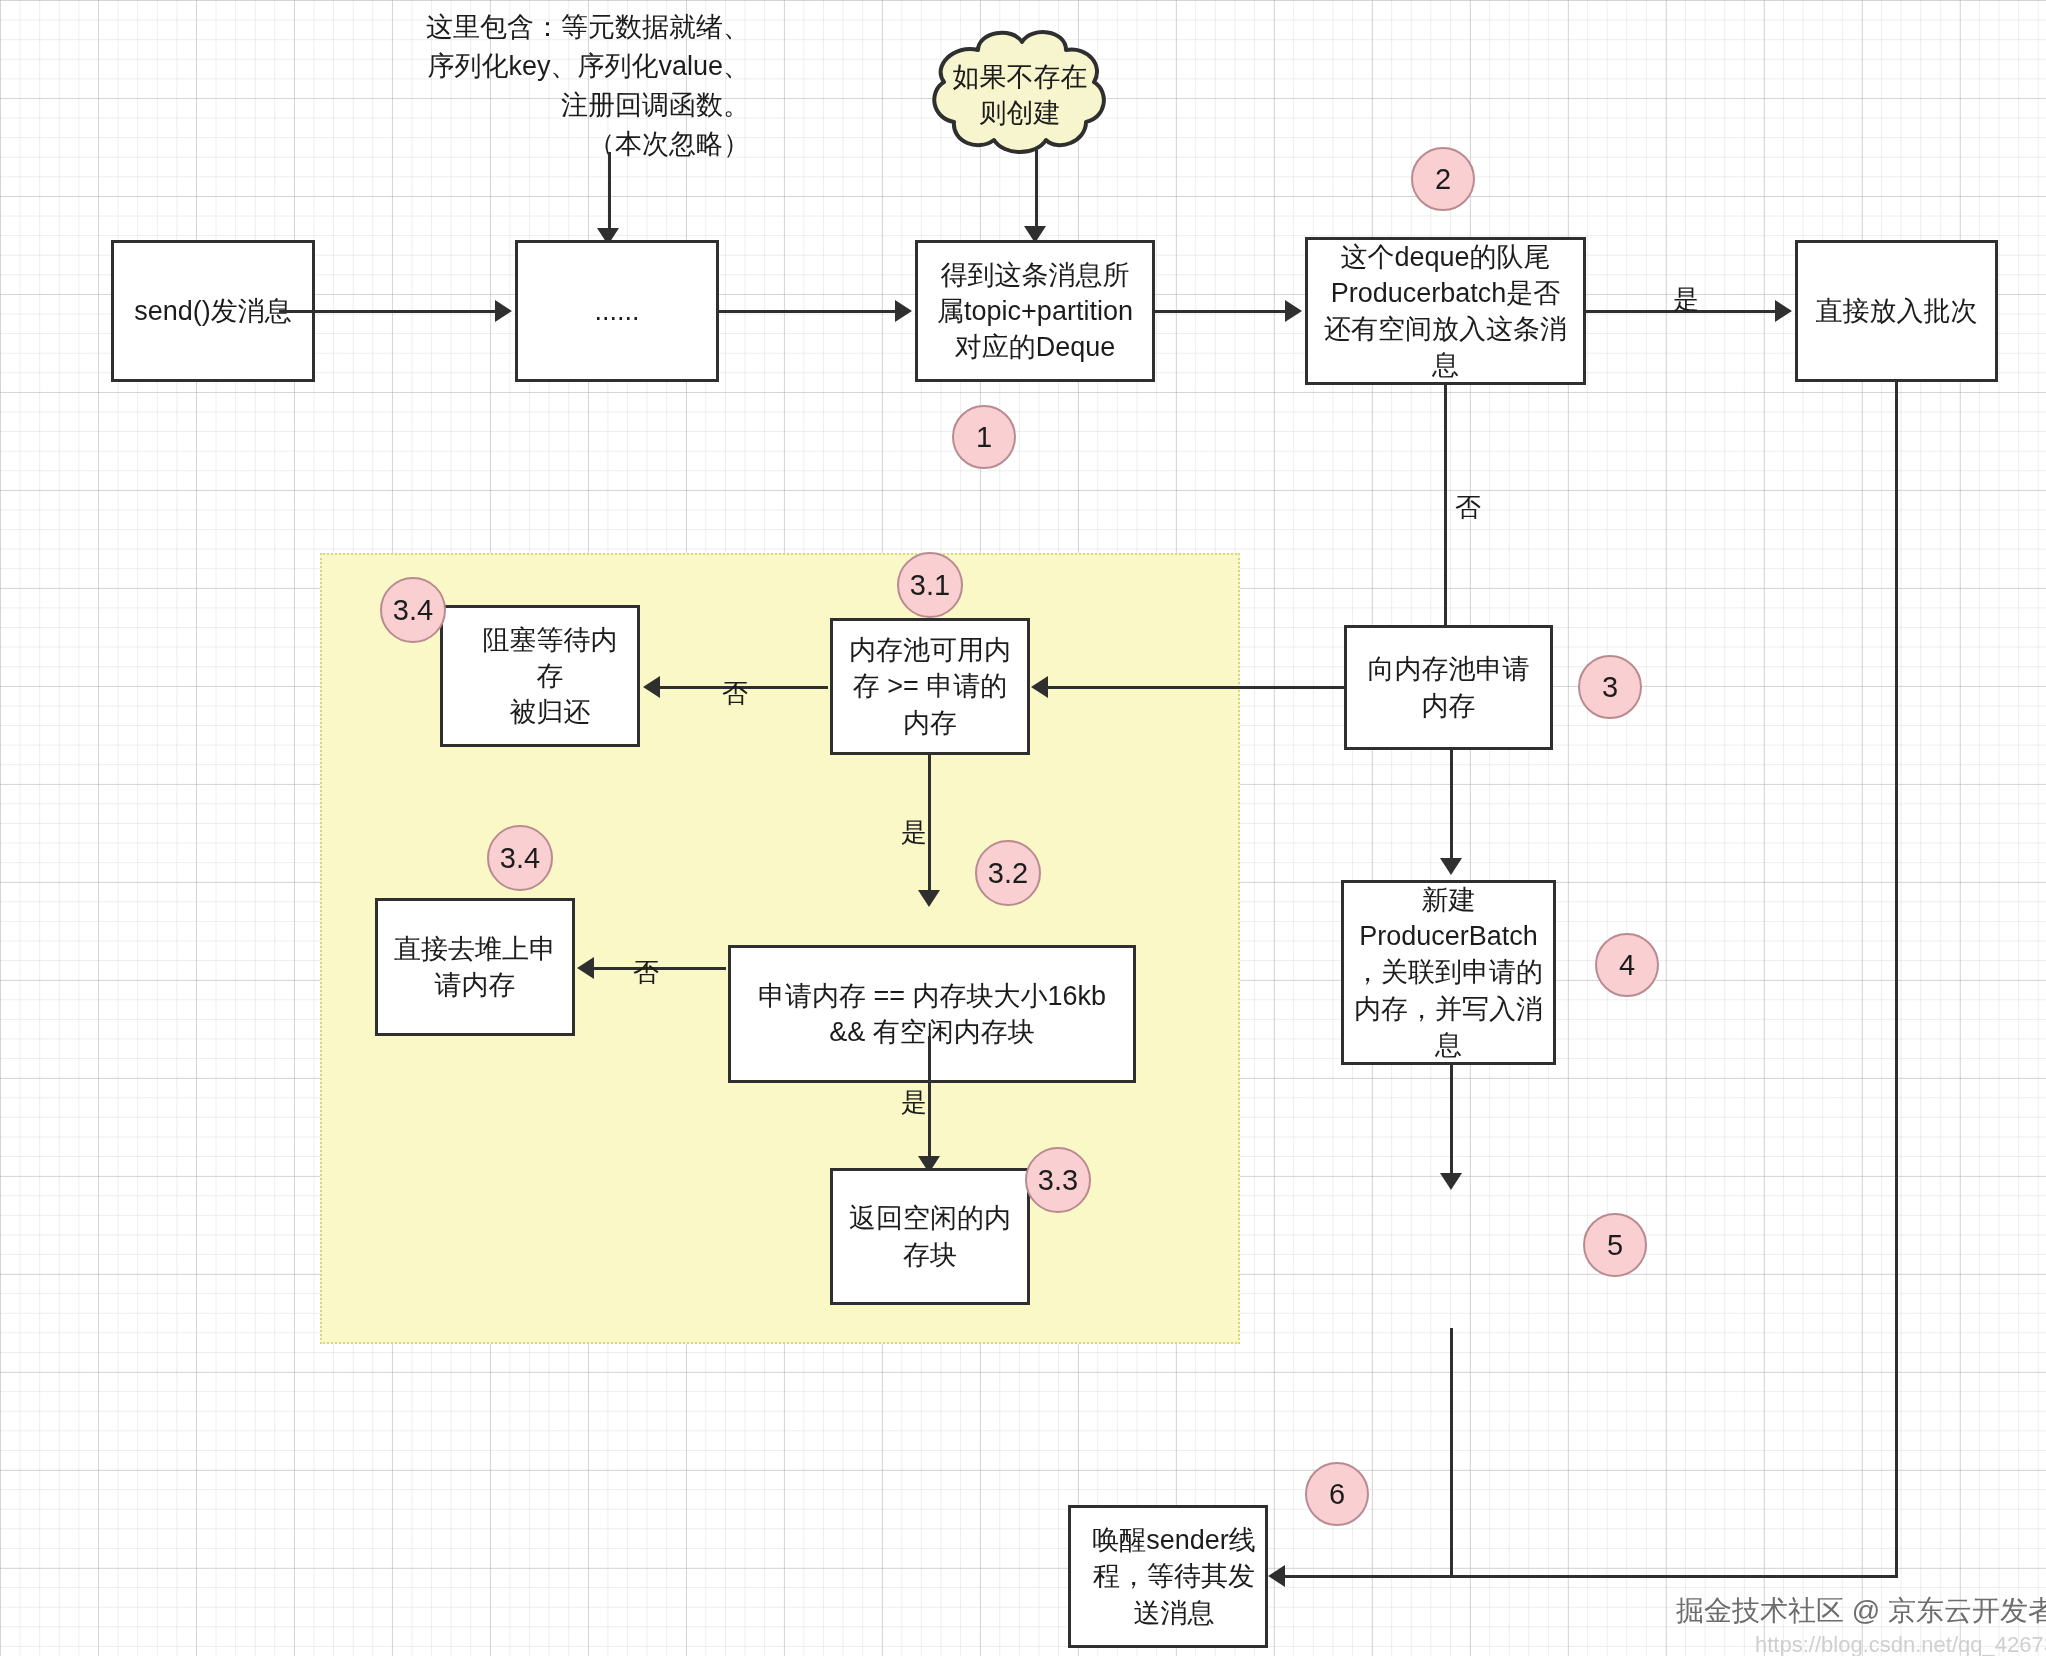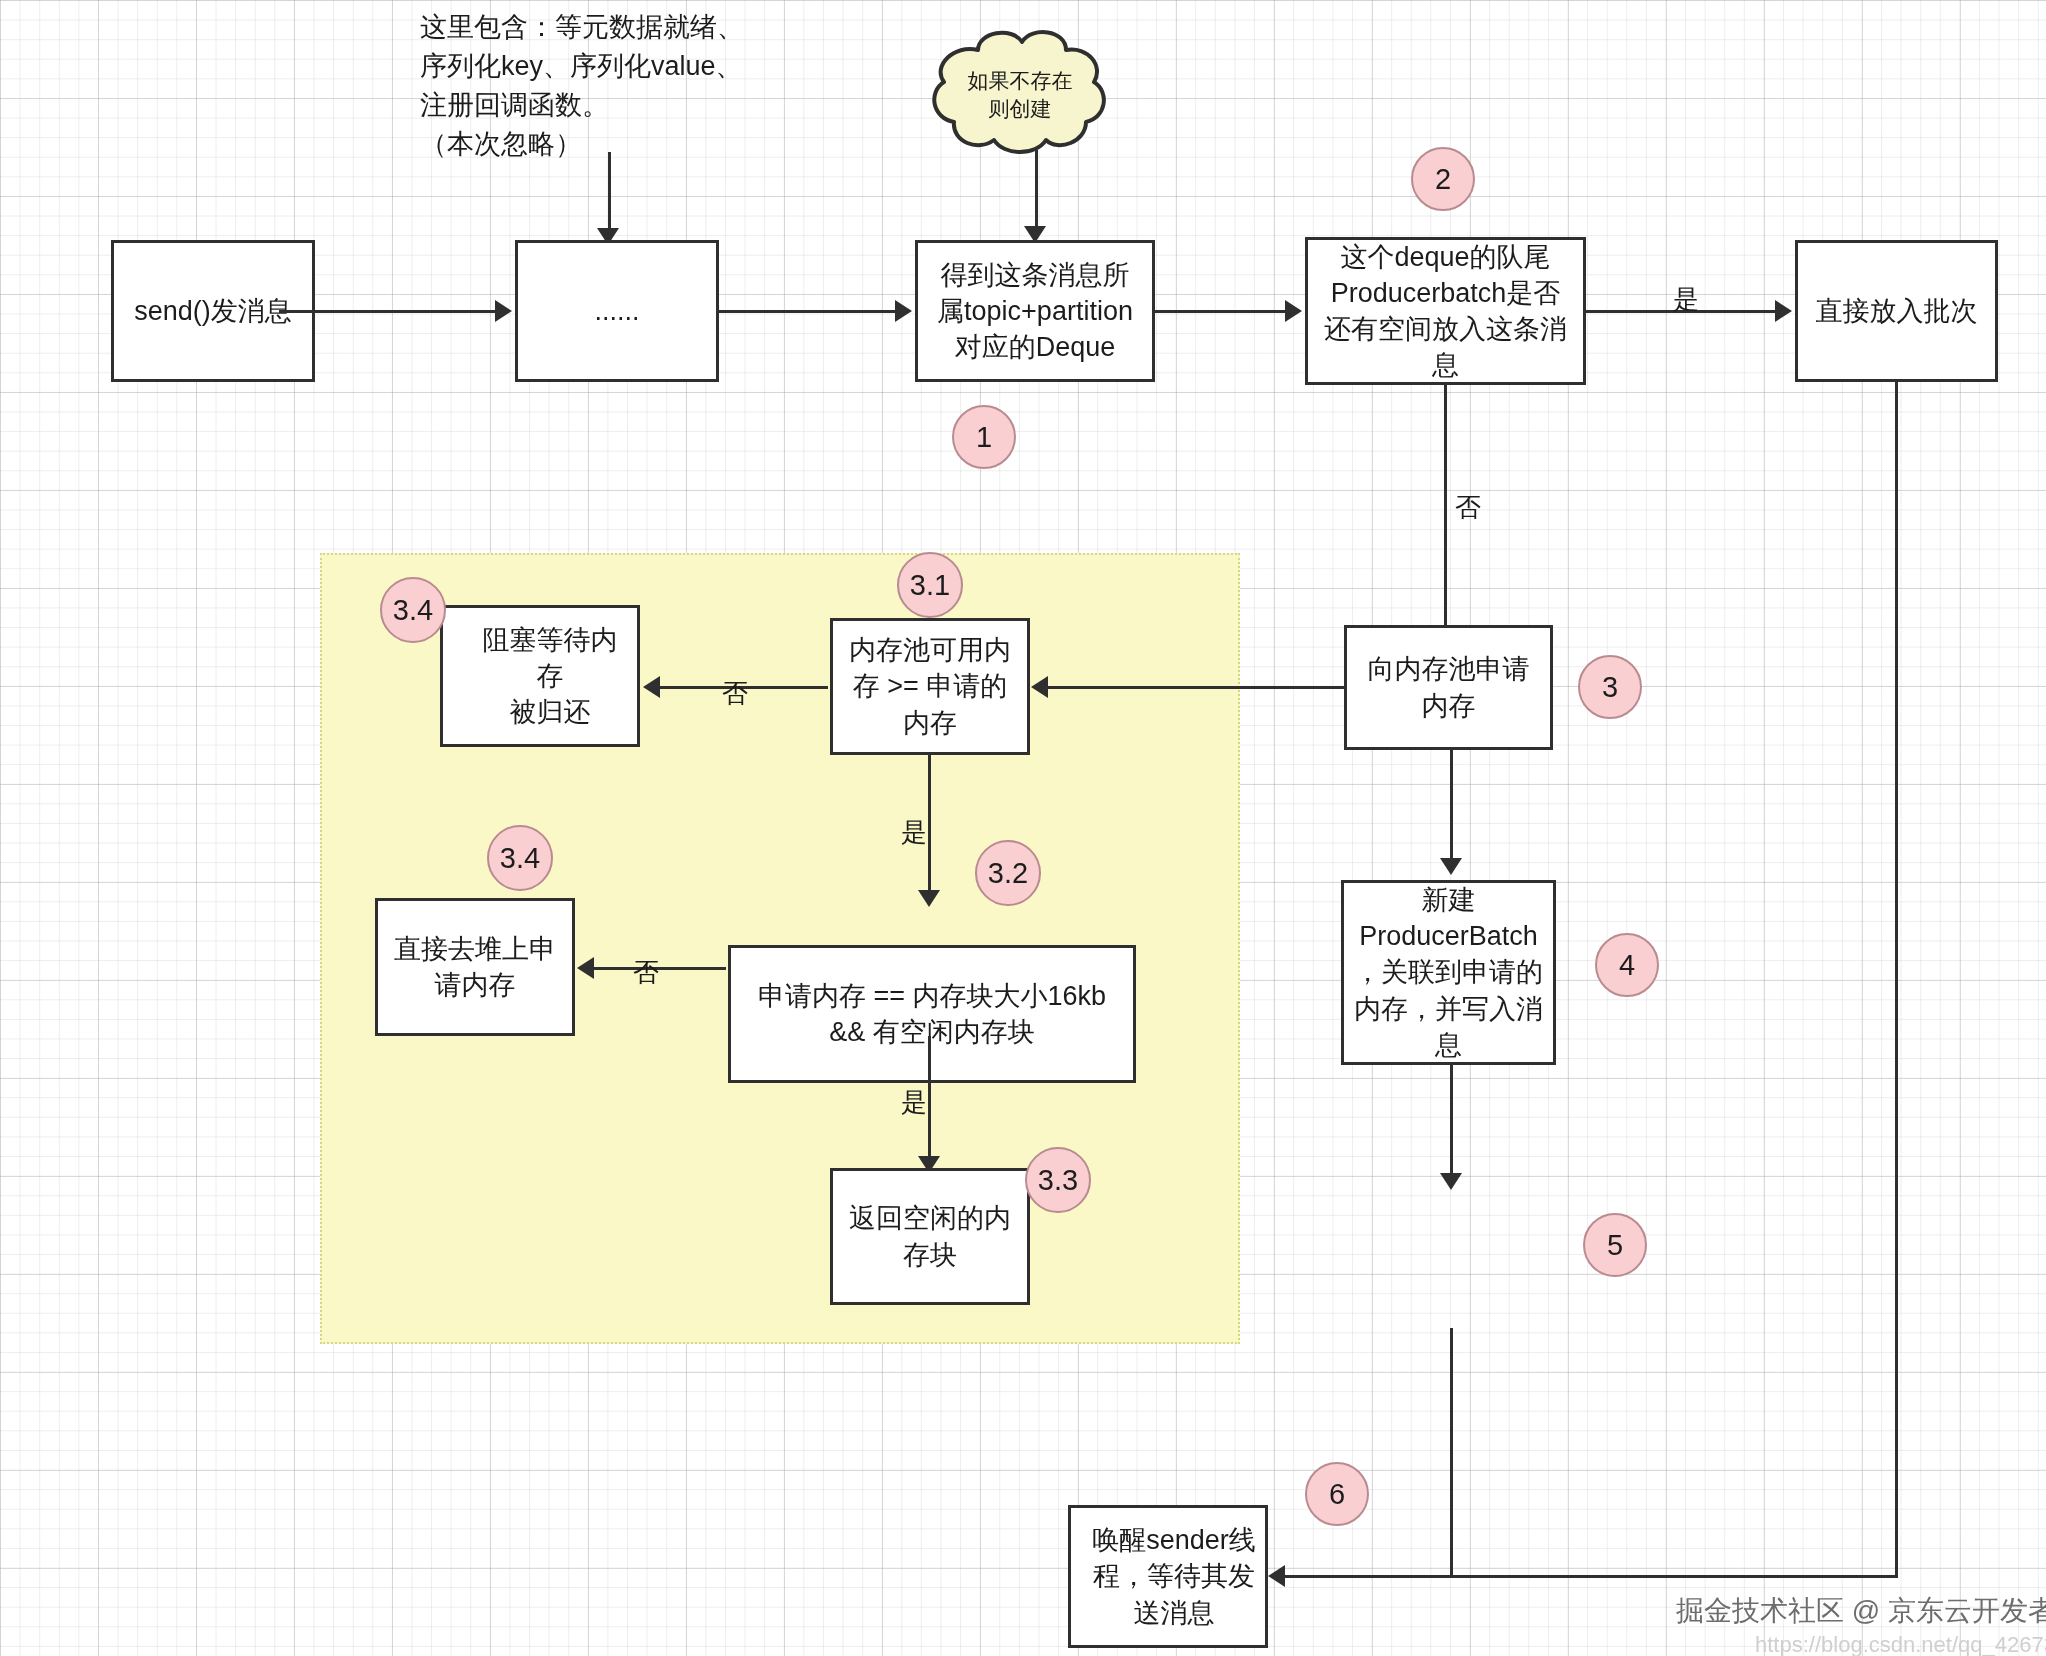--- a/index.html
+++ b/index.html
@@ -67,30 +67,30 @@
     z-index:5;
   }
   .cloud .cloud-text{
     position:absolute;
     left:0; top:0; right:0; bottom:0;
     display:flex;
     flex-direction:column;
     align-items:center;
     justify-content:center;
     text-align:center;
-    font-size:21px;
+    font-size:27px;
     line-height:1.35;
     color:#1c1c1c;
     white-space:pre-line;
     padding-top:6px;
   }
   
   .note{
     position:absolute;
-    text-align:left;
+    text-align:right;
     font-size:27px;
     line-height:1.45;
     color:#1c1c1c;
     white-space:pre-line;
   }
   
   .line{
     position:absolute;
     background:#2f2f2f;
   }

